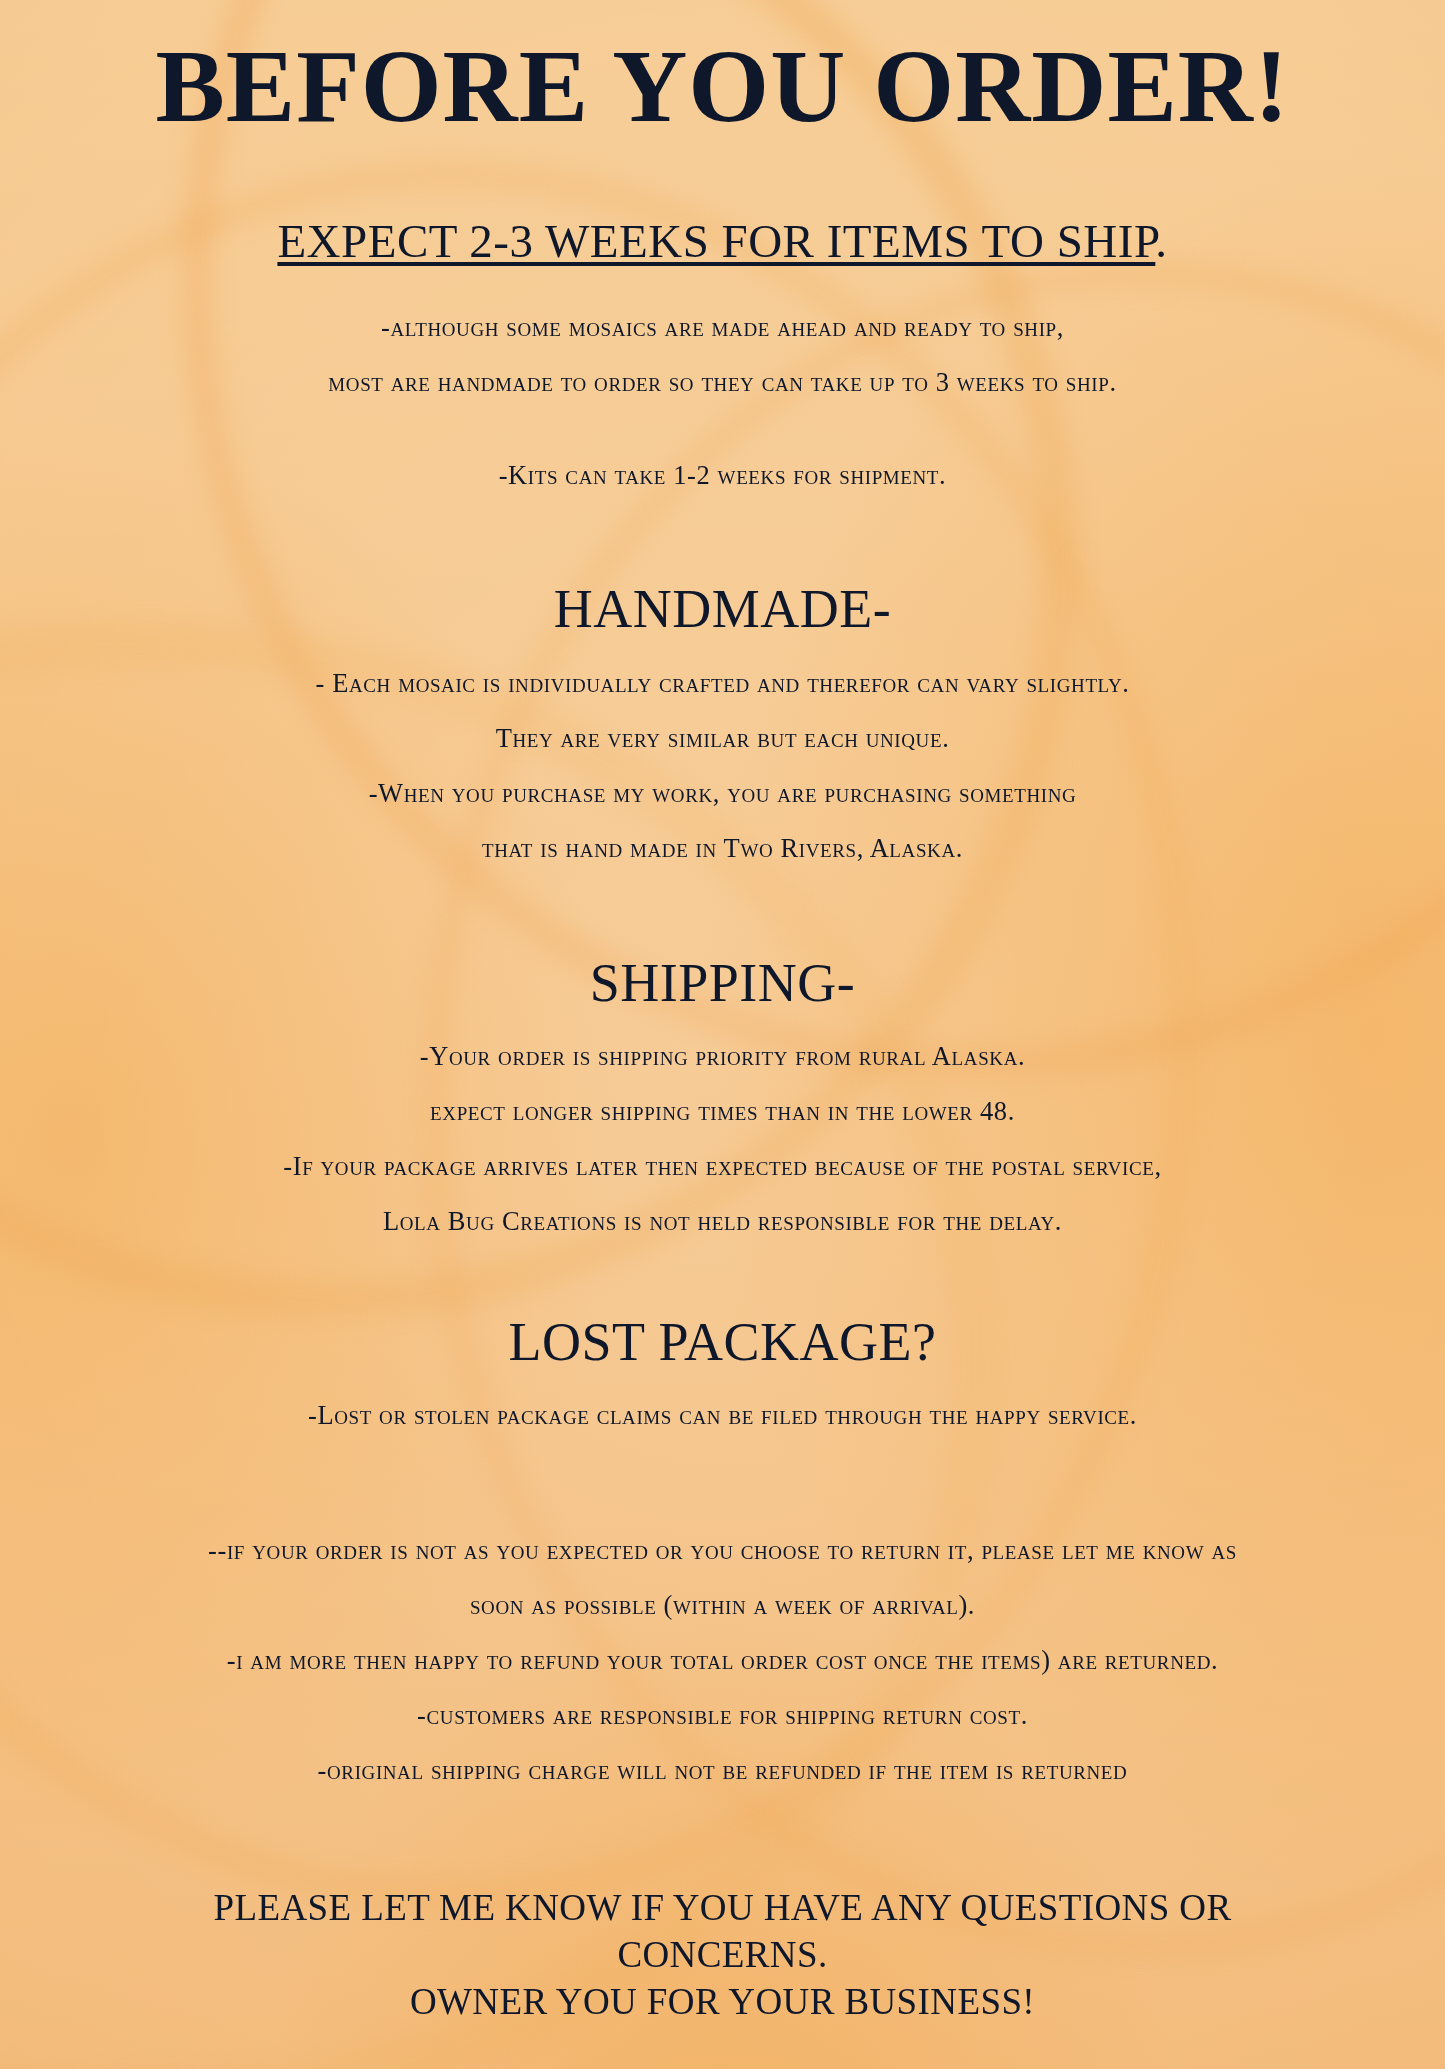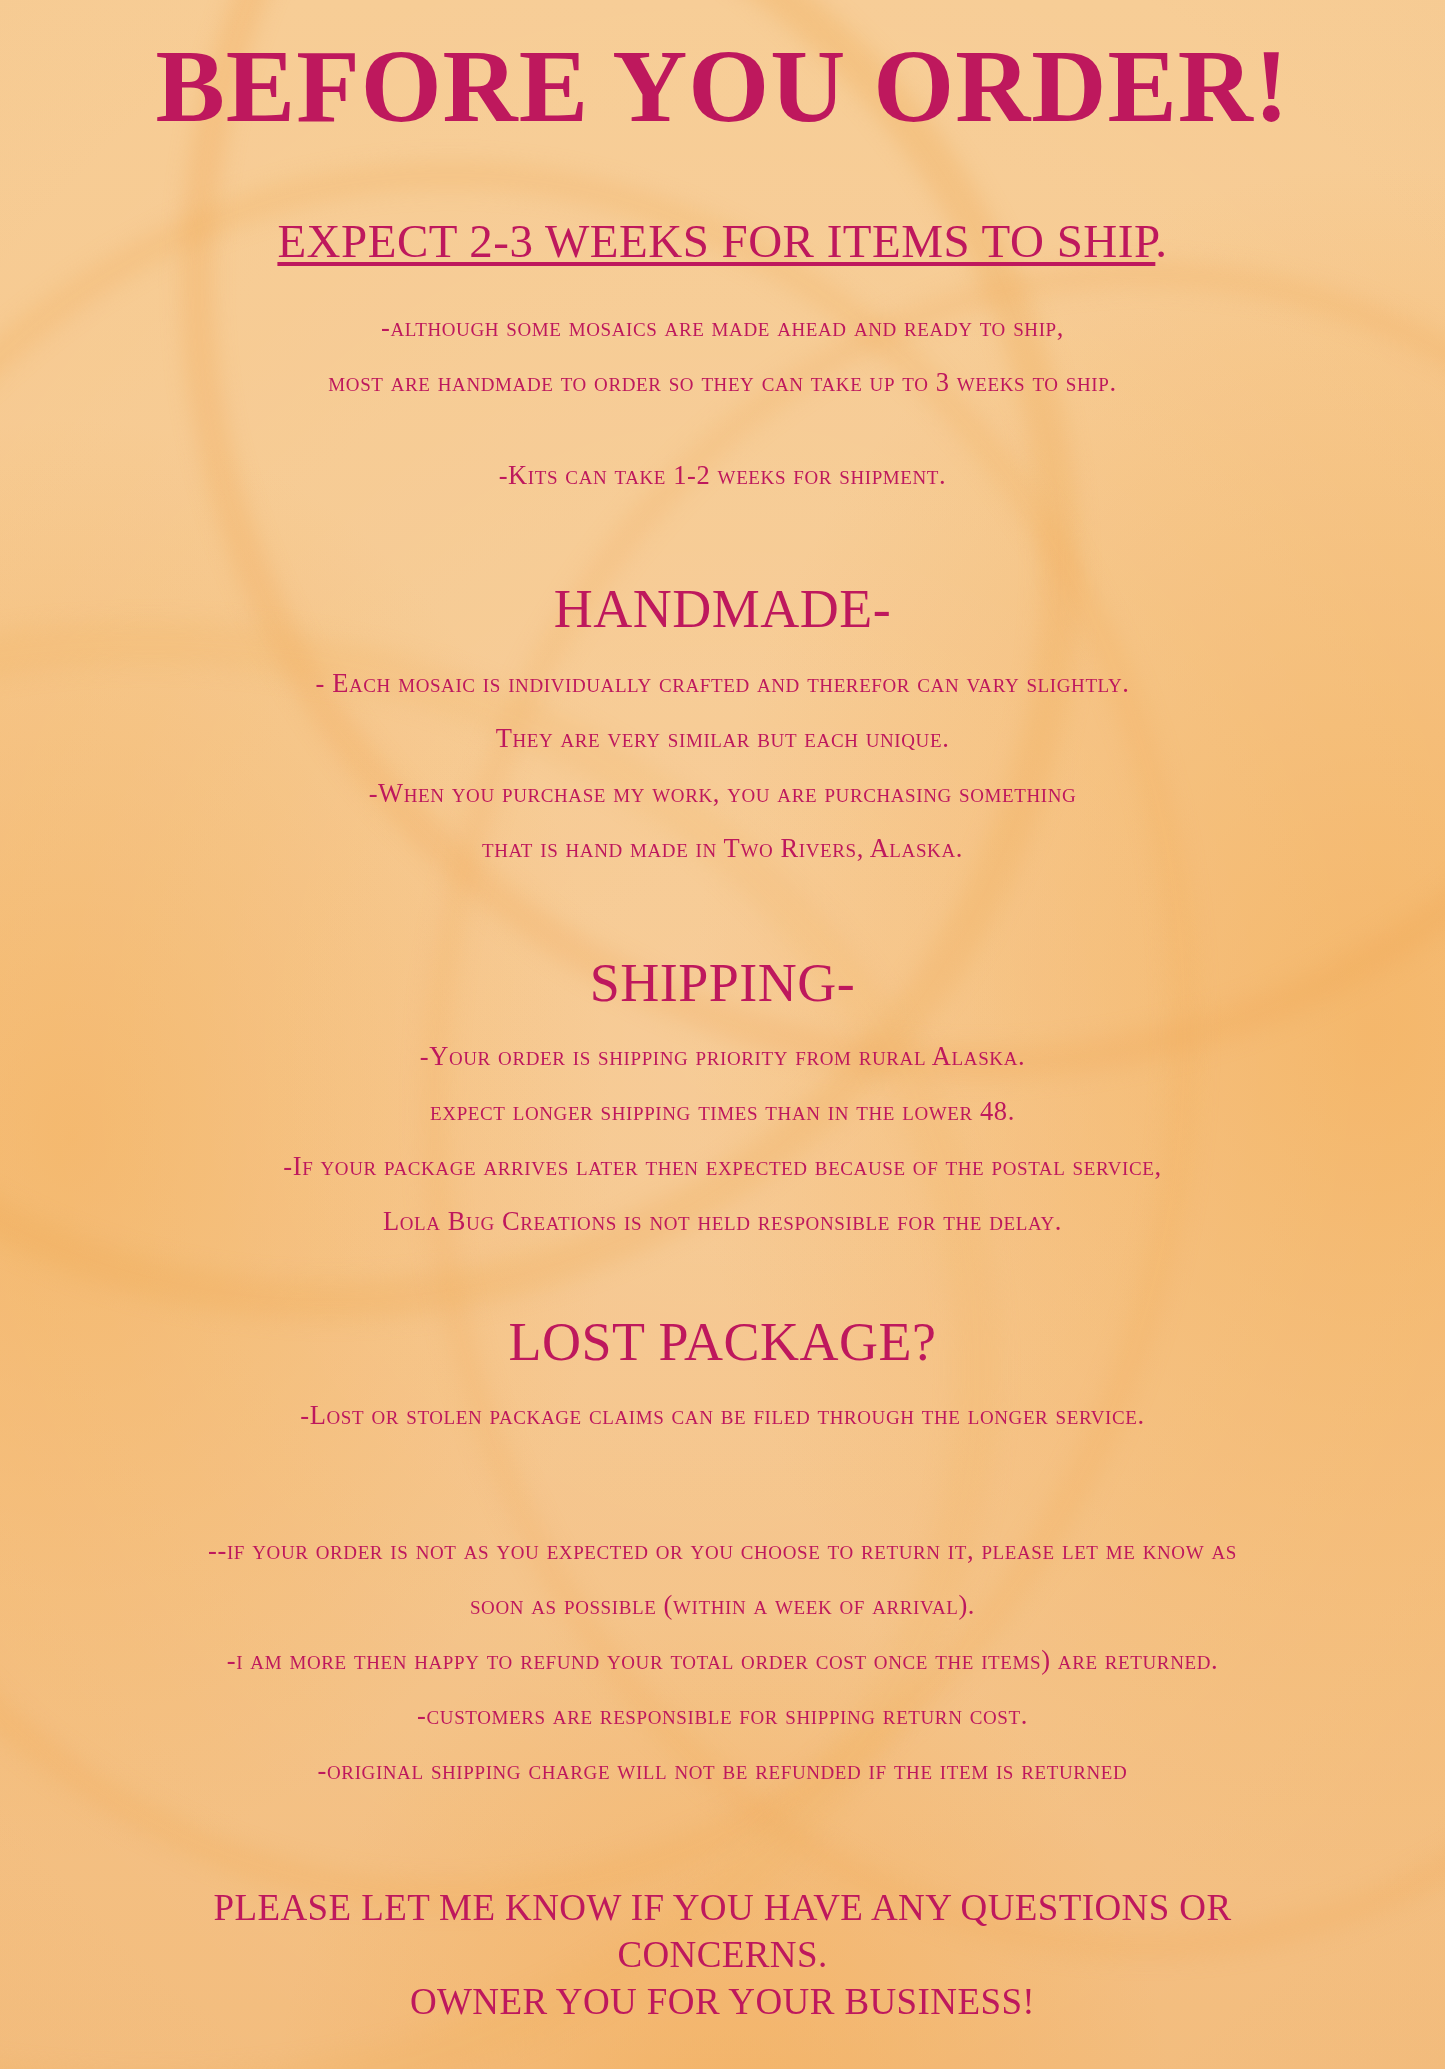--- a/index.html
+++ b/index.html
@@ -41,21 +41,21 @@
     position: absolute;
     inset: 0;
     background: radial-gradient(ellipse 120% 100% at 50% 50%, rgba(255,255,255,0.10) 0%, rgba(255,255,255,0.0) 55%, rgba(226,152,70,0.16) 100%);
   }
 
   
   .page {
     position: relative;
     width: 100%;
     height: 100%;
-    color: #be185d;
+    color: #0f172a;
     text-align: center;
   }
 
   h1.title {
     margin: 0;
     padding-top: 34px;
     font-size: 104px;
     line-height: 1.0;
     font-weight: 700;
     letter-spacing: 1px;
@@ -157,21 +157,21 @@
       <div class="body-line">-If your package arrives later then expected because of the postal service,</div>
       <div class="body-line">Lola Bug Creations is not held responsible for the delay.</div>
     </div>
   </div>
 
   <div class="gap-md"></div>
 
   <div class="section">
     <h2 class="head">LOST PACKAGE?</h2>
     <div class="after-head">
-      <div class="body-line">-Lost or stolen package claims can be filed through the longer service.</div>
+      <div class="body-line">-Lost or stolen package claims can be filed through the happy service.</div>
     </div>
   </div>
 
   <div class="gap-md"></div>
 
   <div class="section">
     <div class="after-head">
       <div class="body-line">--if your order is not as you expected or you choose to return it, please let me know as</div>
       <div class="body-line">soon as possible (within a week of arrival).</div>
       <div class="body-line">-i am more then happy to refund your total order cost once the items) are returned.</div>

